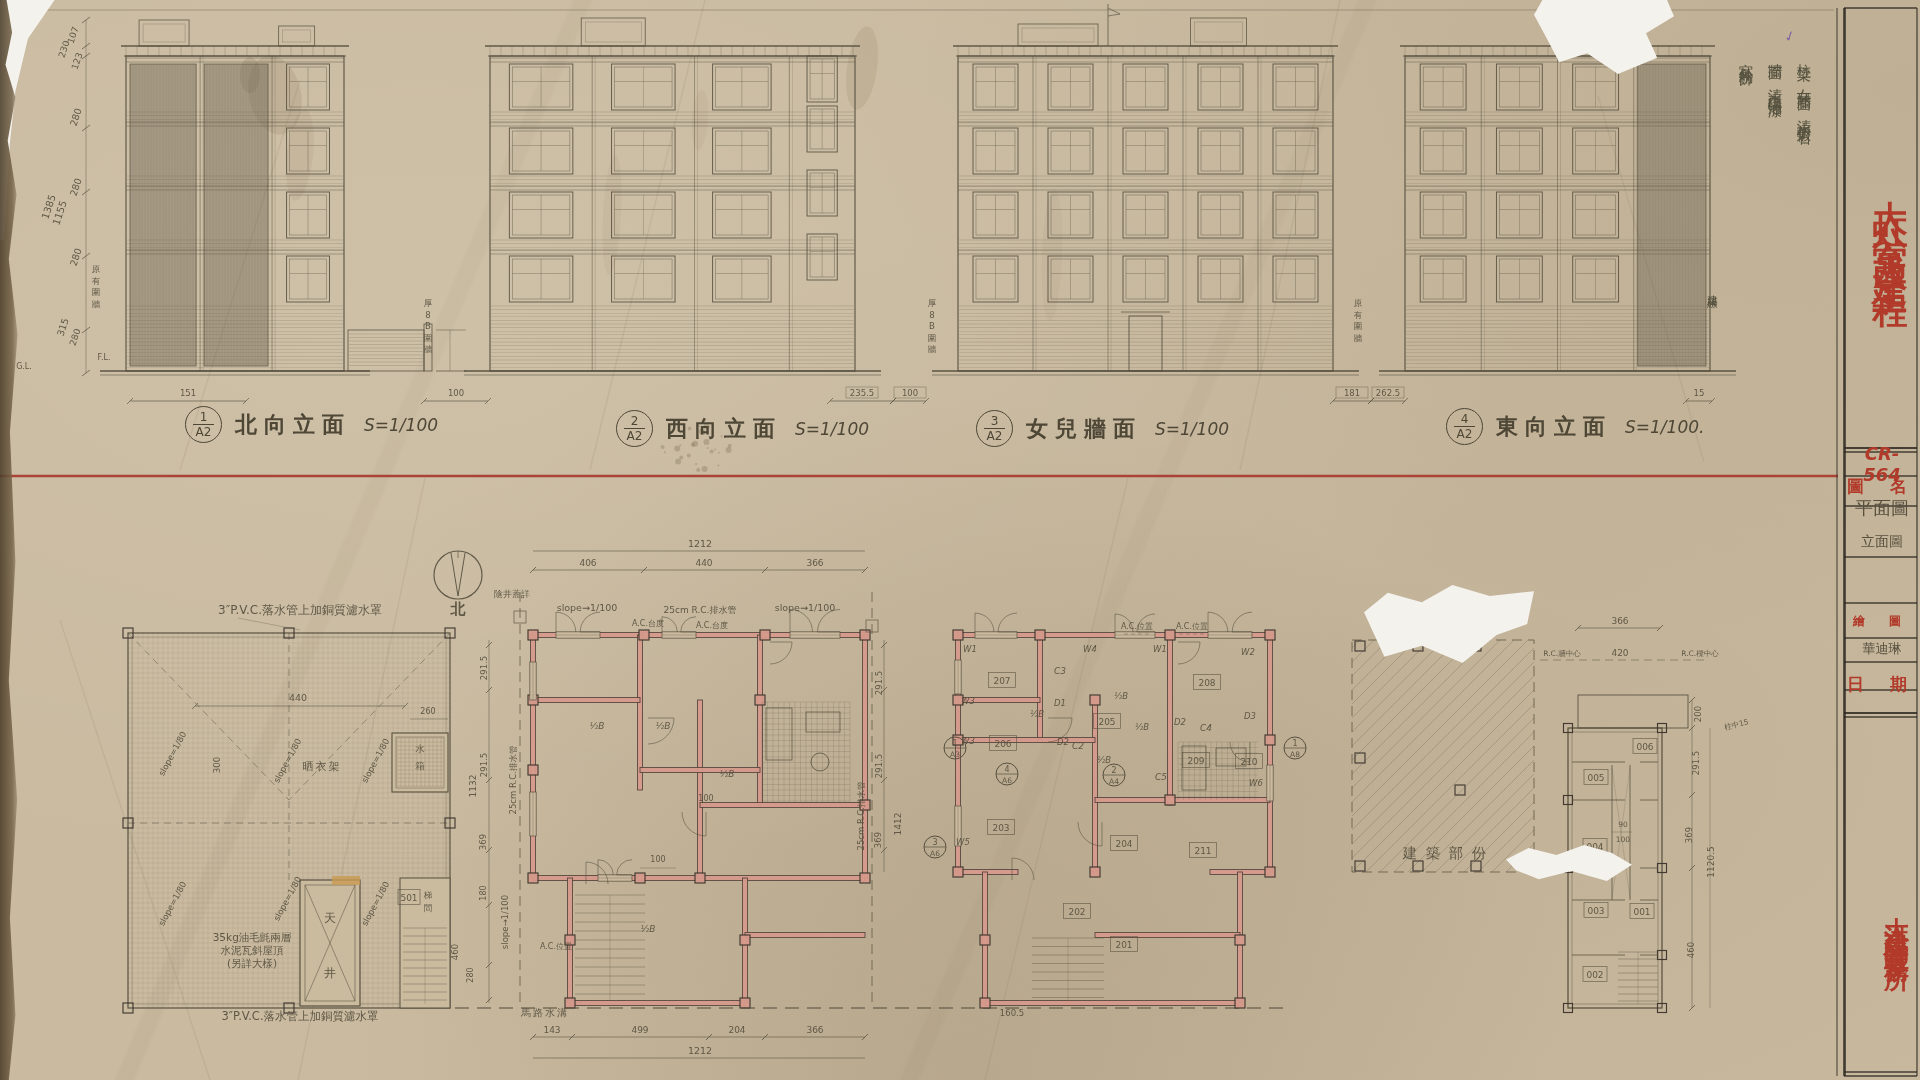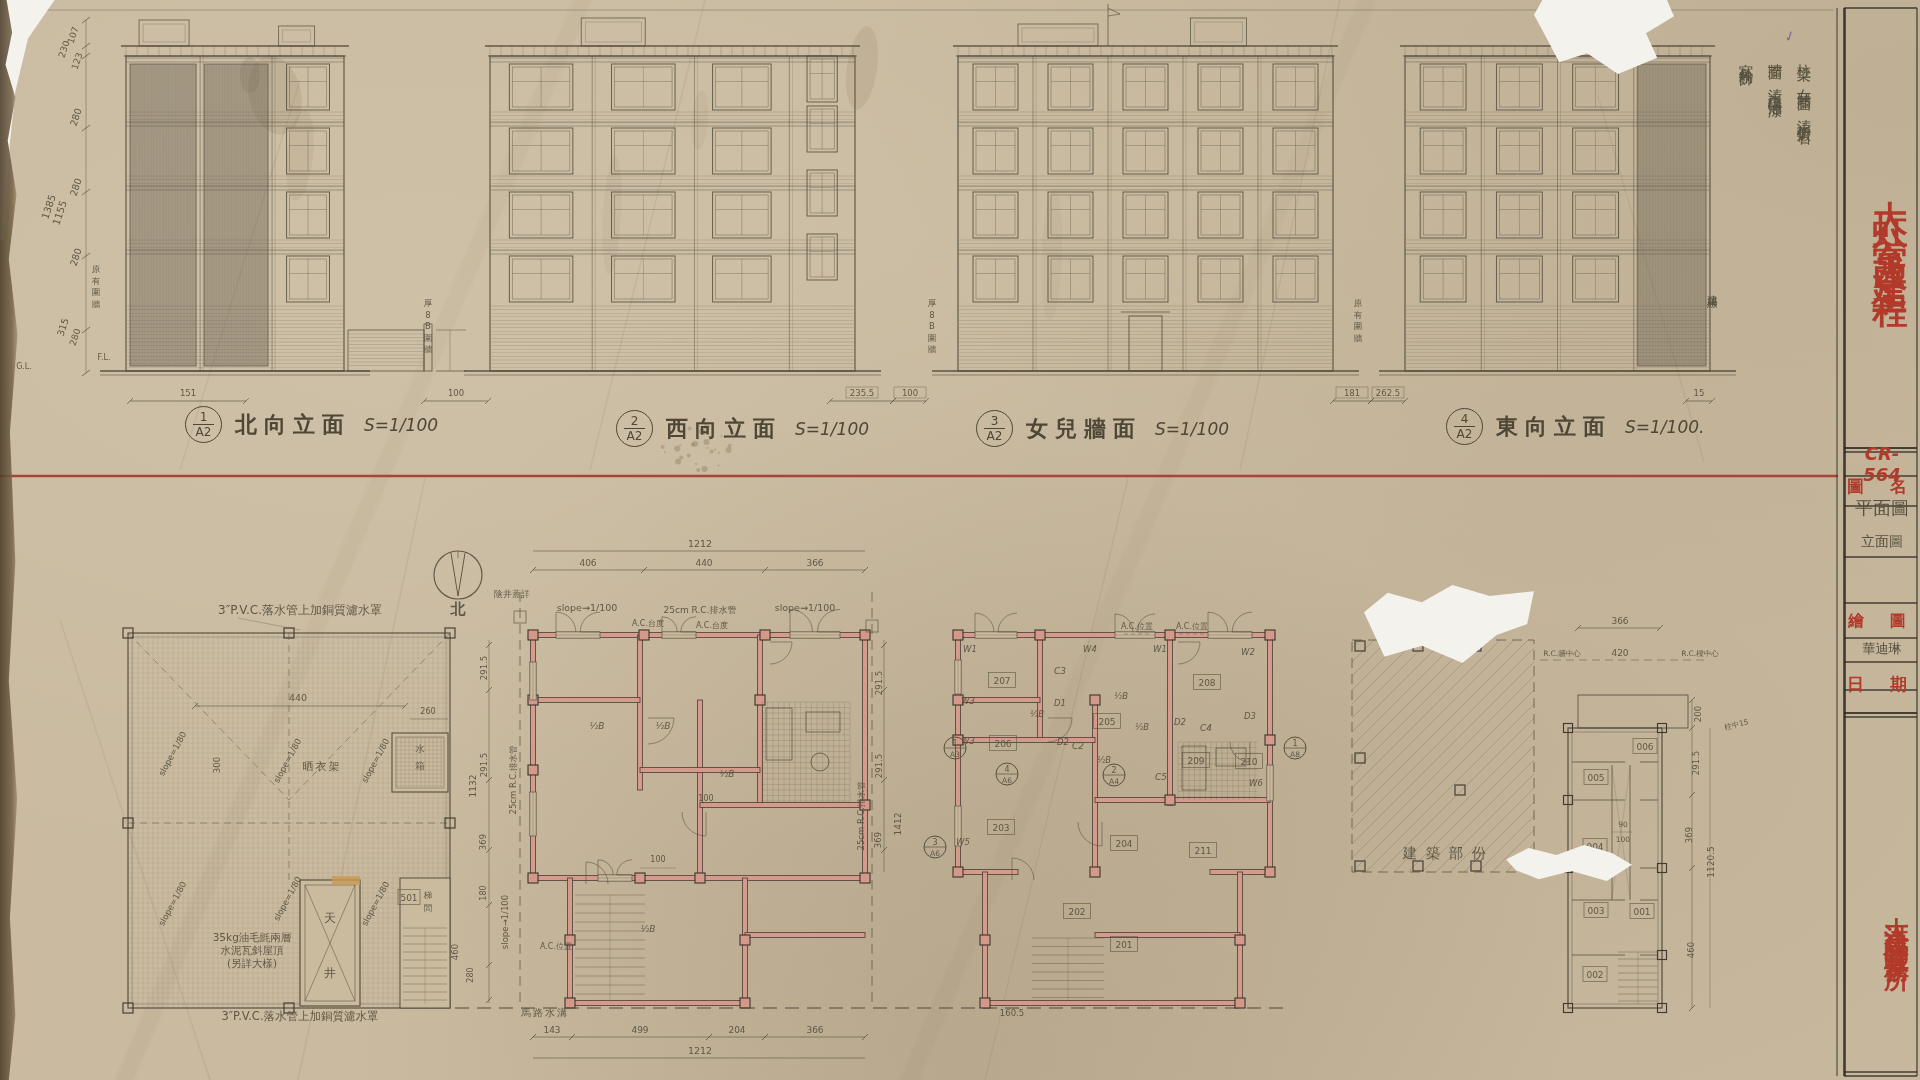--- a/index.html
+++ b/index.html
@@ -1541,21 +1541,21 @@
       </g>
     </svg>
 
   <div>
     <div class="abs vtext red proj-title hand">大虹公寓改建工程</div>
 
     <div class="tb-cell red hand" style="top:452px;height:24px;font-size:18px;font-style:italic;">CR-564</div>
     <div class="tb-cell red hand" style="top:478px;height:16px;font-size:17px;letter-spacing:10px;">圖 名</div>
     <div class="tb-cell pencil" style="top:496px;height:24px;font-size:18px;">平面圖</div>
     <div class="tb-cell pencil" style="top:530px;height:24px;font-size:14px;text-align:right;">立面圖</div>
-    <div class="tb-cell red hand" style="top:606px;height:30px;font-size:16px;letter-spacing:10px;">繪 圖</div>
+    <div class="tb-cell red hand" style="top:606px;height:30px;font-size:12px;letter-spacing:10px;">繪 圖</div>
     <div class="tb-cell pencil" style="top:638px;height:22px;font-size:13px;">華迪琳</div>
     <div class="tb-cell red hand" style="top:662px;height:45px;font-size:17px;letter-spacing:10px;">日 期</div>
 
     <div class="abs vtext red firm-name">大洪建築師事務所</div>
   </div>
 
   <div class="elabel" style="left:185px;top:406px;">
     <span class="ecirc">
       <span class="n">1</span>
       <span class="s">A2</span>

